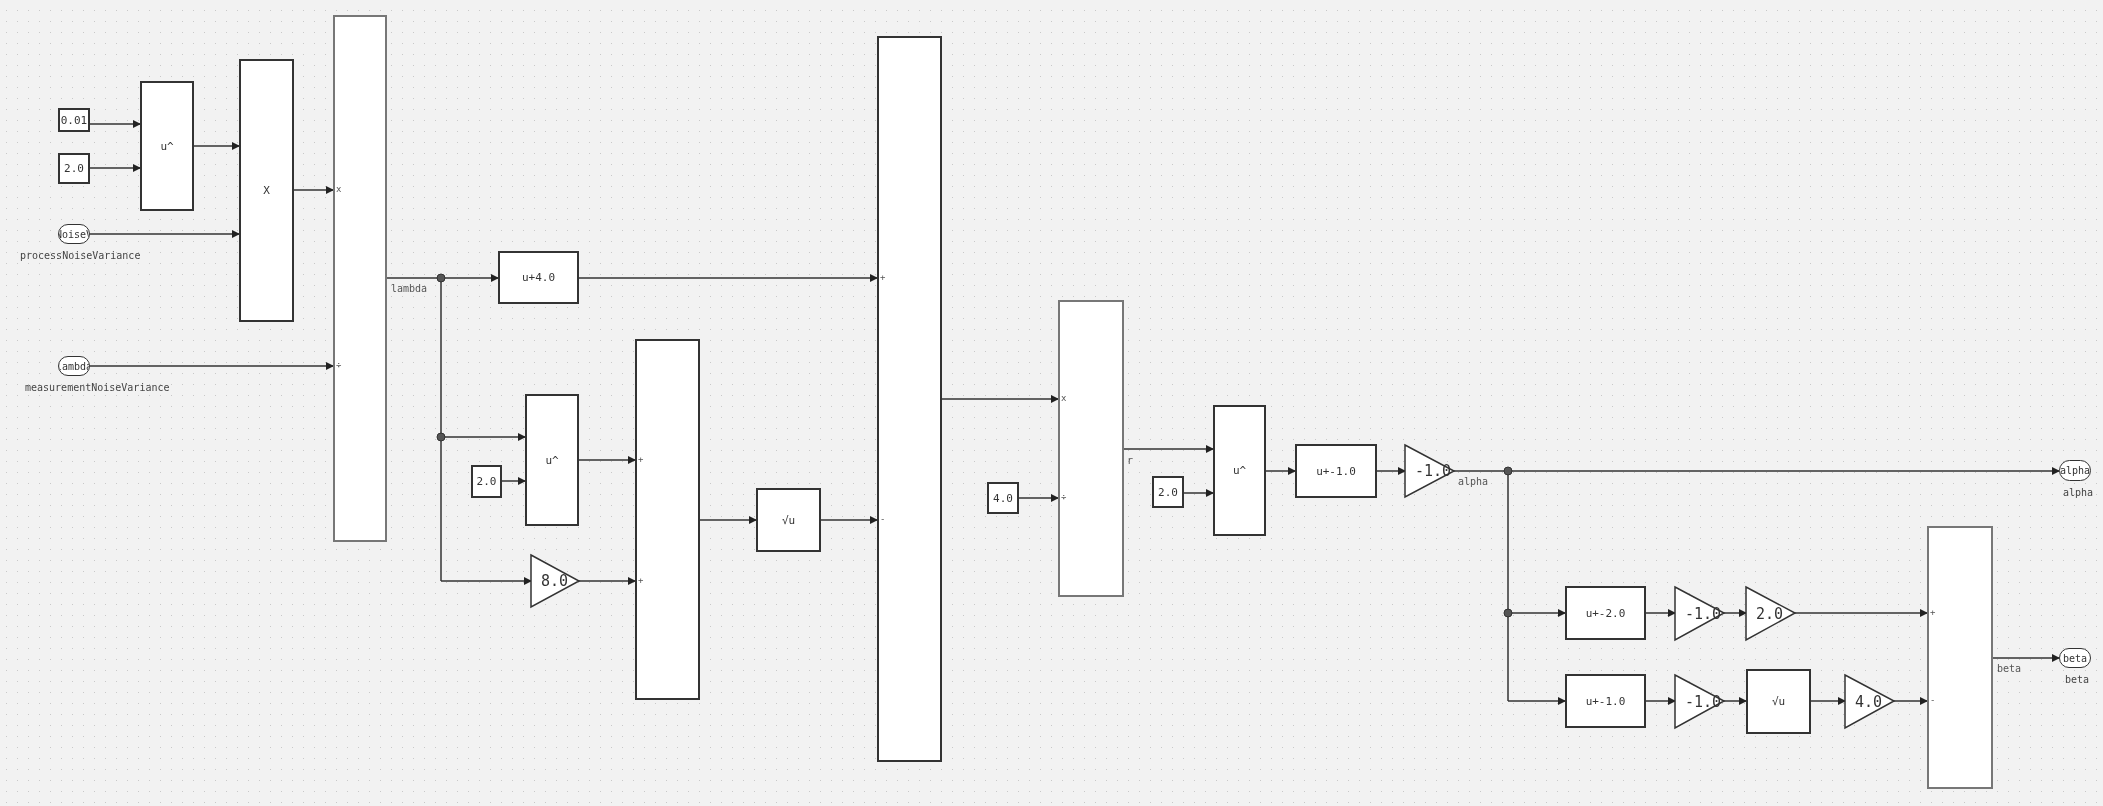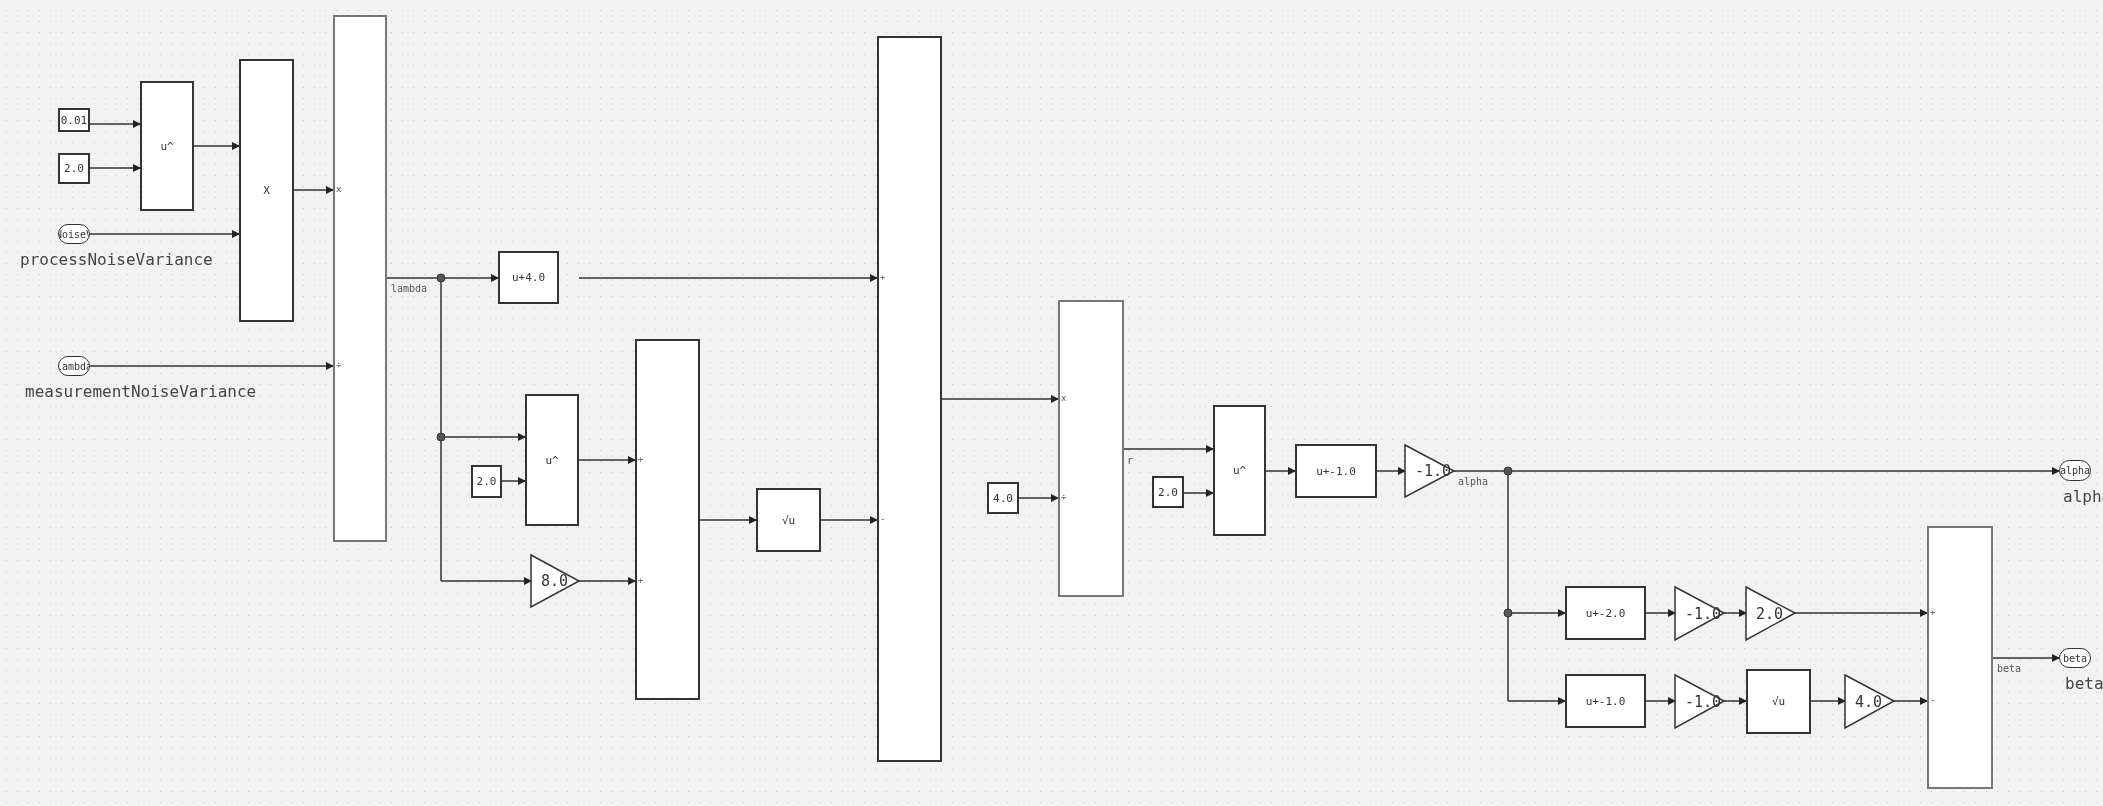--- a/index.html
+++ b/index.html
@@ -6,21 +6,21 @@
   body{width:2103px;height:806px;overflow:hidden;background:#f2f2f2;
     background-image:radial-gradient(#c8c8c8 0.9px, transparent 1px);
     background-size:11px 11px;background-position:1px 5px;
     font-family:"DejaVu Sans Mono","Liberation Mono",monospace;position:relative;}
   svg{position:absolute;left:0;top:0;}
   .blk{position:absolute;background:#fff;border:2px solid #333;box-sizing:border-box;
     display:flex;align-items:center;justify-content:center;font-size:11px;color:#333;}
   .blk.gray{border-color:#777;}
   .port{position:absolute;background:#fff;border:1.5px solid #333;border-radius:12px;box-sizing:border-box;
     font-size:10px;color:#333;display:flex;align-items:center;justify-content:center;overflow:hidden;white-space:nowrap;}
-  .lbl{position:absolute;font-size:16px;color:#444;white-space:nowrap;}
+  .lbl{position:absolute;font-size:10px;color:#444;white-space:nowrap;}
   .sig{position:absolute;font-size:10px;color:#555;white-space:nowrap;}
   .pin{position:absolute;font-size:9px;color:#555;}
   .tri{position:absolute;display:flex;align-items:center;font-size:15px;color:#333;}
   .tri span{position:absolute;left:10px;}
 </style>
 </head>
 <body>
 
 <svg width="2103" height="806">
   <defs>
@@ -90,21 +90,21 @@
 
 <div class="blk" style="left:58px;top:108px;width:32px;height:24px;">0.01</div>
 <div class="blk" style="left:58px;top:153px;width:32px;height:31px;">2.0</div>
 <div class="blk" style="left:140px;top:81px;width:54px;height:130px;">u^</div>
 <div class="blk" style="left:239px;top:59px;width:55px;height:263px;">X</div>
 <div class="blk gray" style="left:333px;top:15px;width:54px;height:527px;"></div>
 <div class="pin" style="left:336px;top:184px;">x</div>
 <div class="pin" style="left:336px;top:360px;">÷</div>
 <div class="sig" style="left:391px;top:283px;">lambda</div>
 
-<div class="blk" style="left:498px;top:251px;width:61px;height:53px;">u+4.0</div>
+<div class="blk" style="left:498px;top:251px;width:81px;height:53px;">u+4.0</div>
 <div class="blk" style="left:525px;top:394px;width:54px;height:132px;">u^</div>
 <div class="blk" style="left:471px;top:465px;width:31px;height:33px;">2.0</div>
 <div class="tri" style="left:531px;top:555px;width:48px;height:52px;">
     <span>8.0</span>
   </div>
 <div class="blk" style="left:635px;top:339px;width:65px;height:361px;"></div>
 <div class="pin" style="left:638px;top:454px;">+</div>
 <div class="pin" style="left:638px;top:575px;">+</div>
 <div class="blk" style="left:756px;top:488px;width:65px;height:64px;">√u</div>
 

